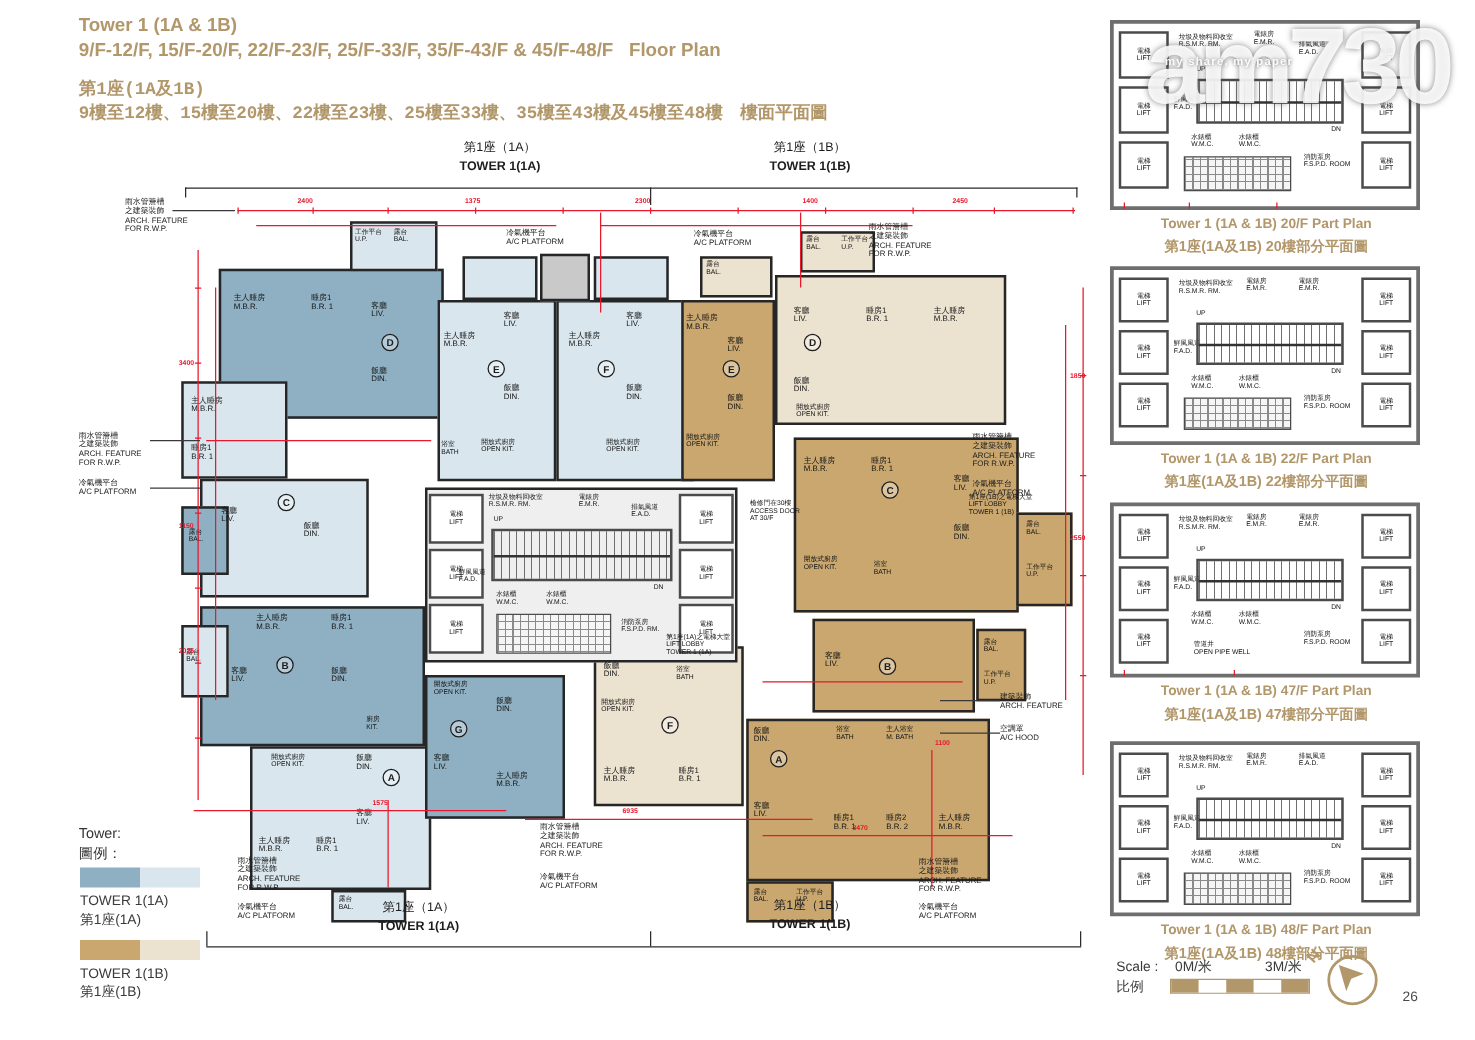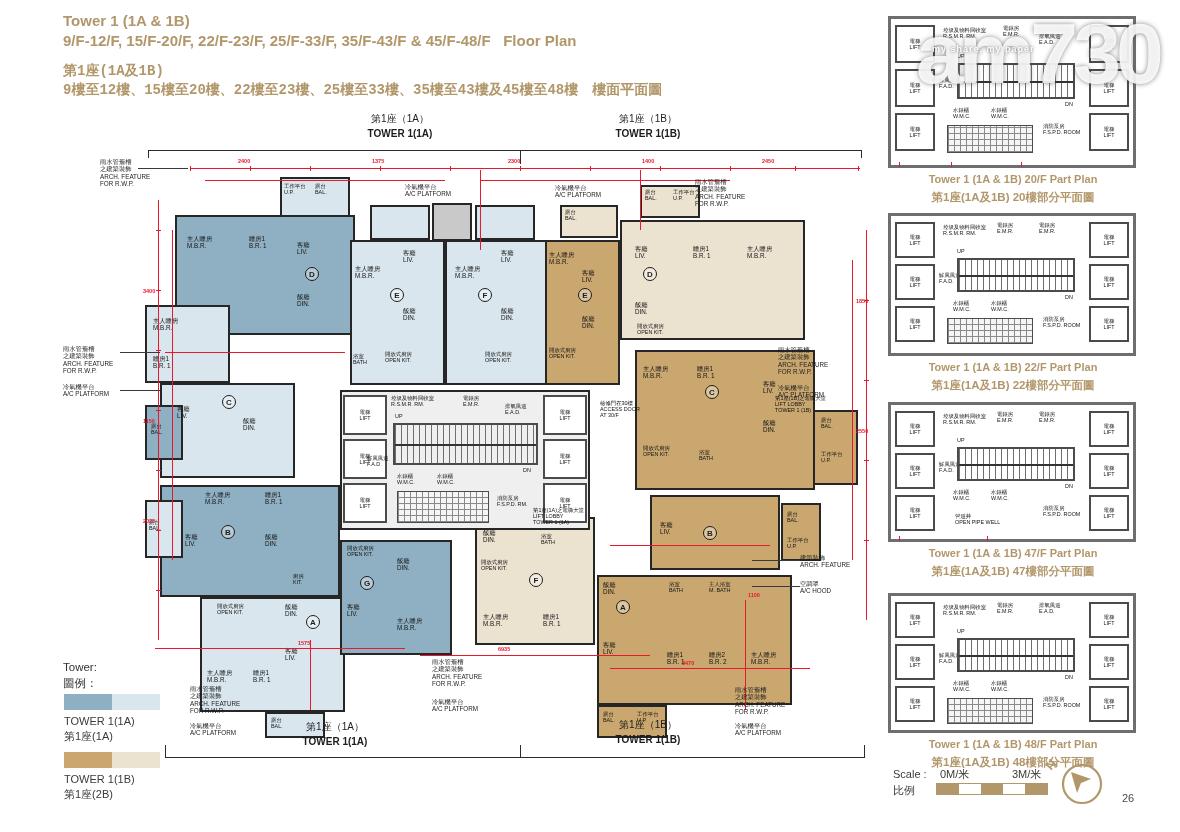--- a/index.html
+++ b/index.html
@@ -708,21 +708,21 @@
 <div class="lg-lab" style="left:64px;top:714px;">
   <div>TOWER 1(1A)</div>
   <div>第1座(1A)</div>
 </div>
 <div class="lg-sw" style="left:64px;top:752px;">
   <div style="background:#c9a76f;"></div>
   <div style="background:#ece2d0;"></div>
 </div>
 <div class="lg-lab" style="left:64px;top:772px;">
   <div>TOWER 1(1B)</div>
-  <div>第1座(2B)</div>
+  <div>第1座(1B)</div>
 </div>
 
 <div class="pp" style="left:888px;top:16px;height:152px;">
   <div class="liftc" style="left:4px;top:6px;width:40px;height:38px;">
       <div class="rm">
         <span>電梯</span>
         <span>LIFT</span>
       </div>
     </div>
   <div class="liftc" style="left:4px;top:50px;width:40px;height:38px;">

